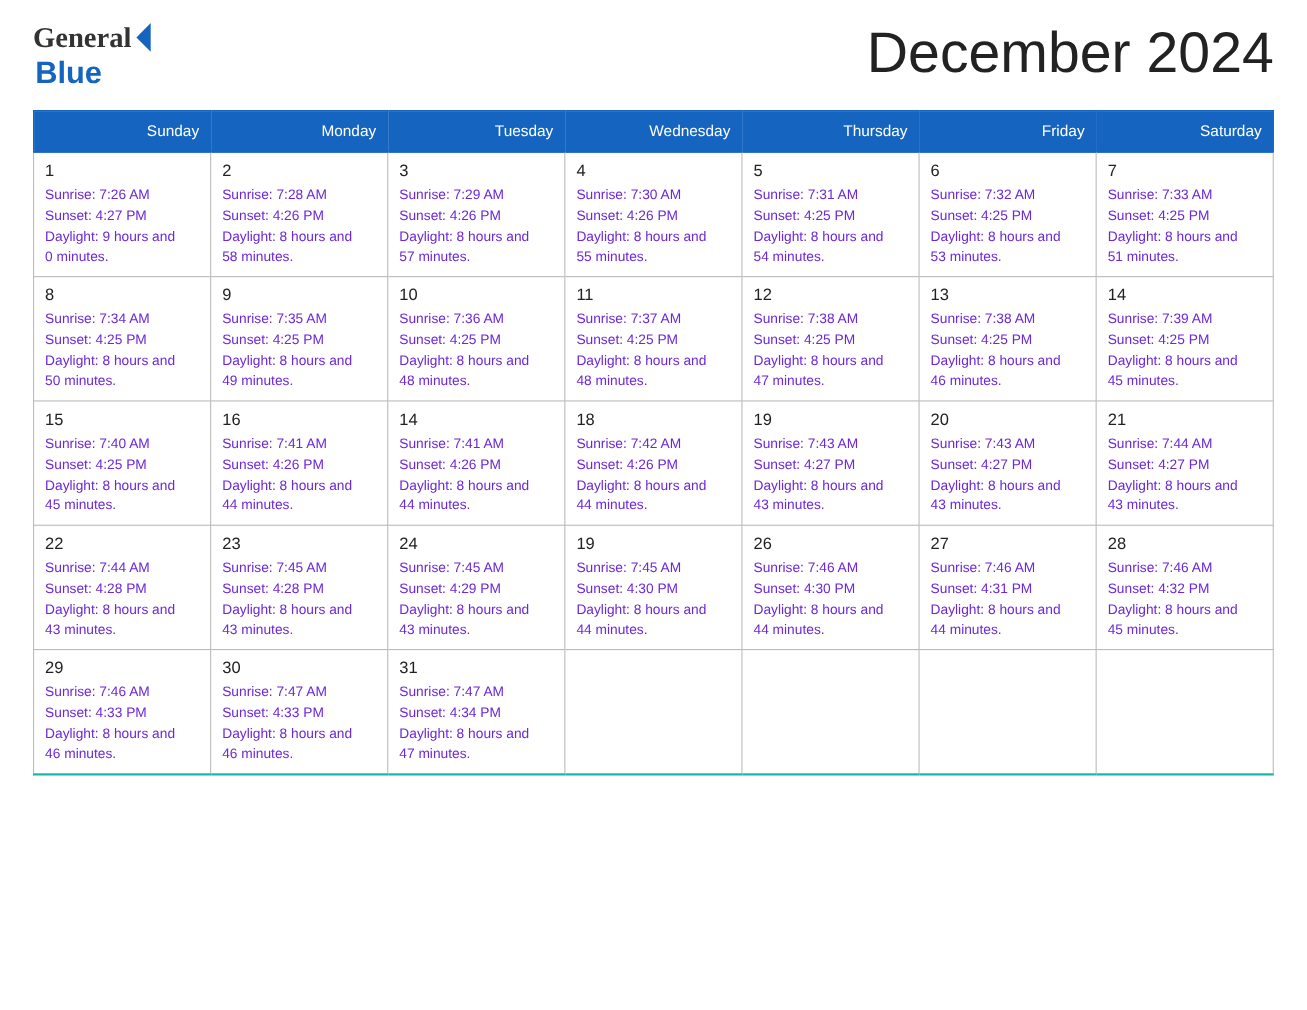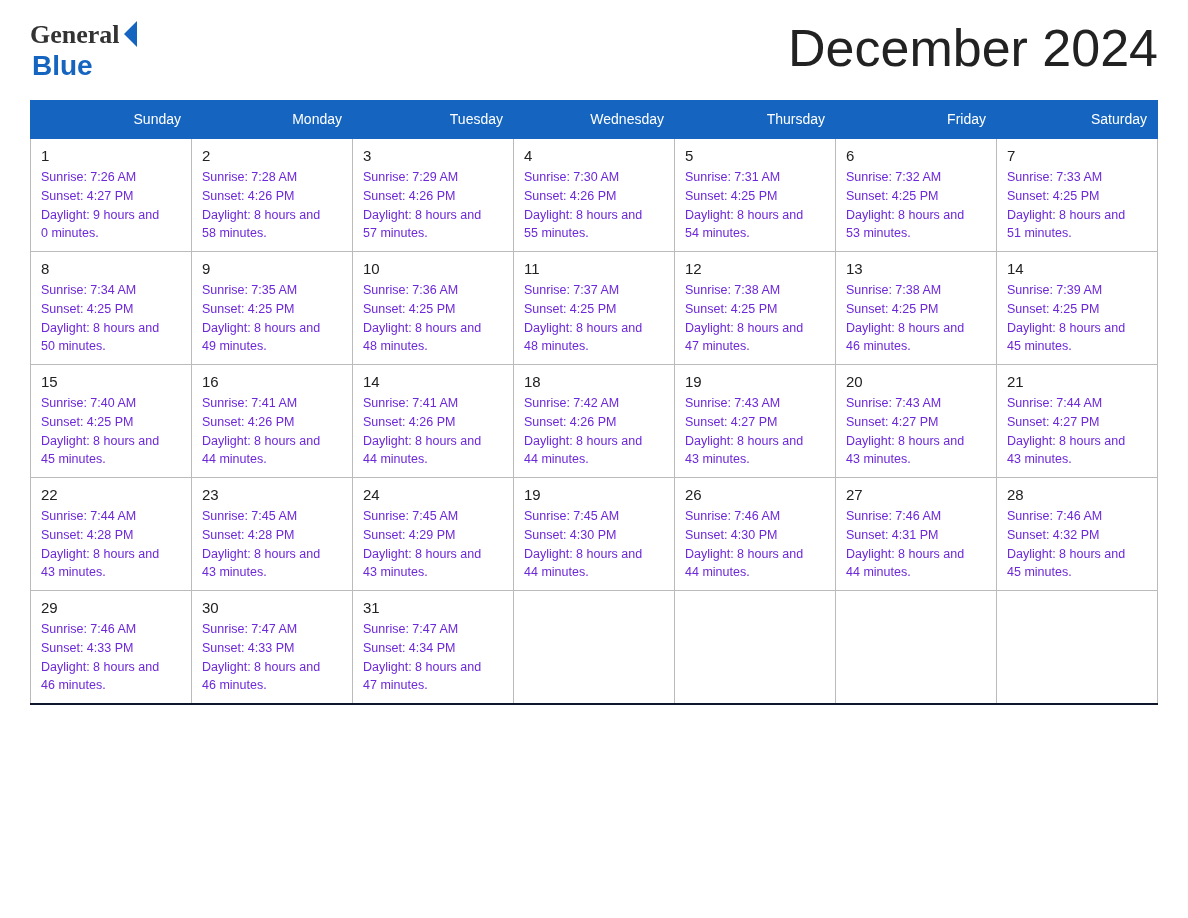--- a/index.html
+++ b/index.html
@@ -61,21 +61,21 @@
     .calendar td {
       vertical-align: top;
       padding: 8px 10px;
       border: 1px solid #bbb;
       width: calc(100% / 7);
       font-size: 13px;
       color: #333;
       min-height: 100px;
     }
     .calendar tr:last-child td {
-      border-bottom: 2px solid #0f172a;
+      border-bottom: 2px solid #14b8a6;
     }
     .calendar tbody tr:first-child td {
       border-top: 2px solid #1565c0;
     }
     .day-number {
       font-size: 15px;
       font-weight: normal;
       color: #222;
       display: block;
       margin-bottom: 4px;

